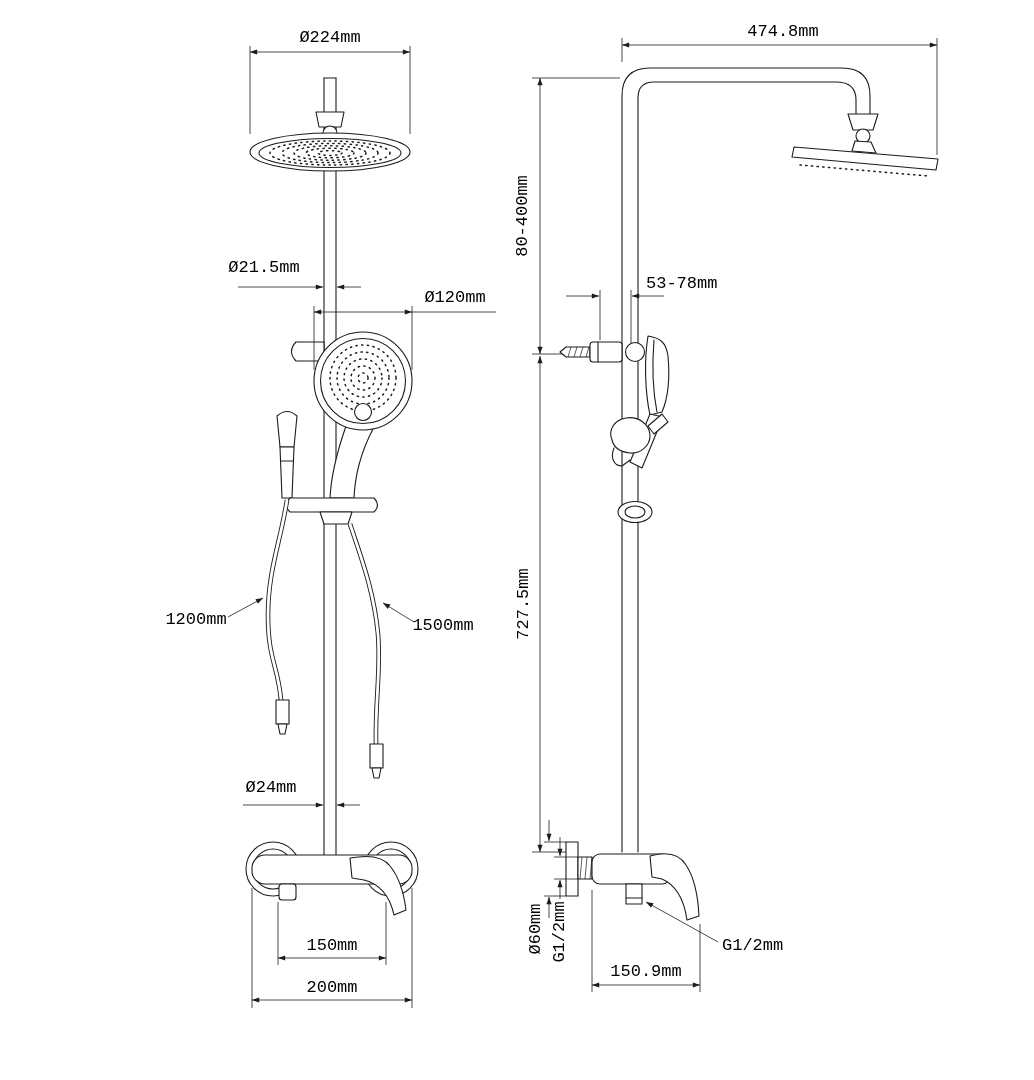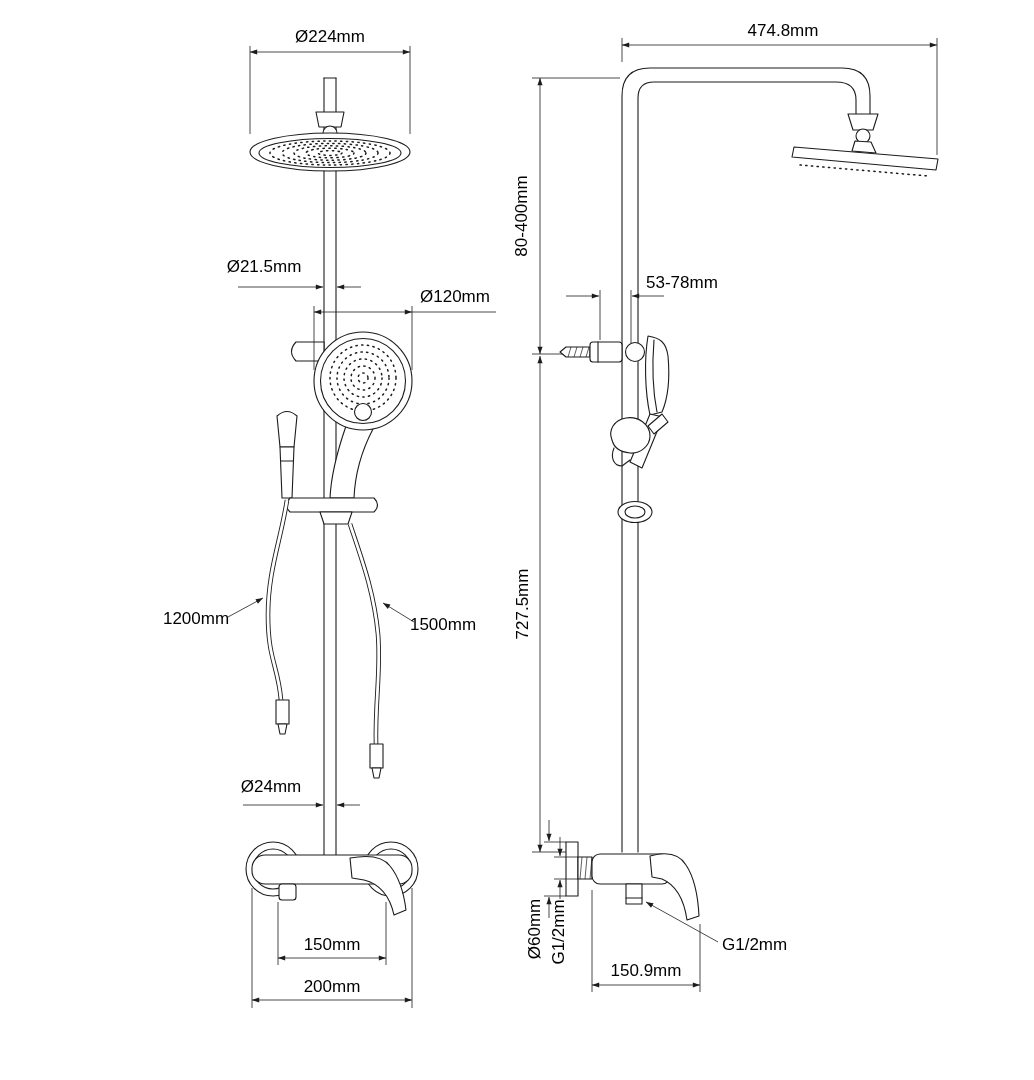--- a/index.html
+++ b/index.html
@@ -1,17 +1,17 @@
 <!DOCTYPE html>
 <html><head>
 <meta charset="utf-8">
 <style>
   html,body{margin:0;padding:0;background:#ffffff;}
   .canvas{position:relative;width:1034px;height:1080px;background:#fff;
-          font-family:Liberation Sans, sans-serif;overflow:hidden;}
+          font-family:Liberation Mono, monospace;overflow:hidden;}
   svg{display:block}
   .ln  {stroke:#1c1c1c;stroke-width:1.1;fill:none;stroke-linecap:round;stroke-linejoin:round}
   .fil {fill:#ffffff;stroke:#1c1c1c;stroke-width:1.1;stroke-linejoin:round}
   .dim {stroke:#1c1c1c;stroke-width:.8;fill:none}
   .thin{stroke:#1c1c1c;stroke-width:.7;fill:none}
   .dots{stroke:#1c1c1c;stroke-width:1.5;fill:none;stroke-dasharray:1.3 4.4;stroke-linecap:round}
   .hose-o{stroke:#1c1c1c;stroke-width:4.6;fill:none}
   .hose-i{stroke:#ffffff;stroke-width:2.8;fill:none}
   text.dl{font-size:17px;fill:#000000}
 </style>

